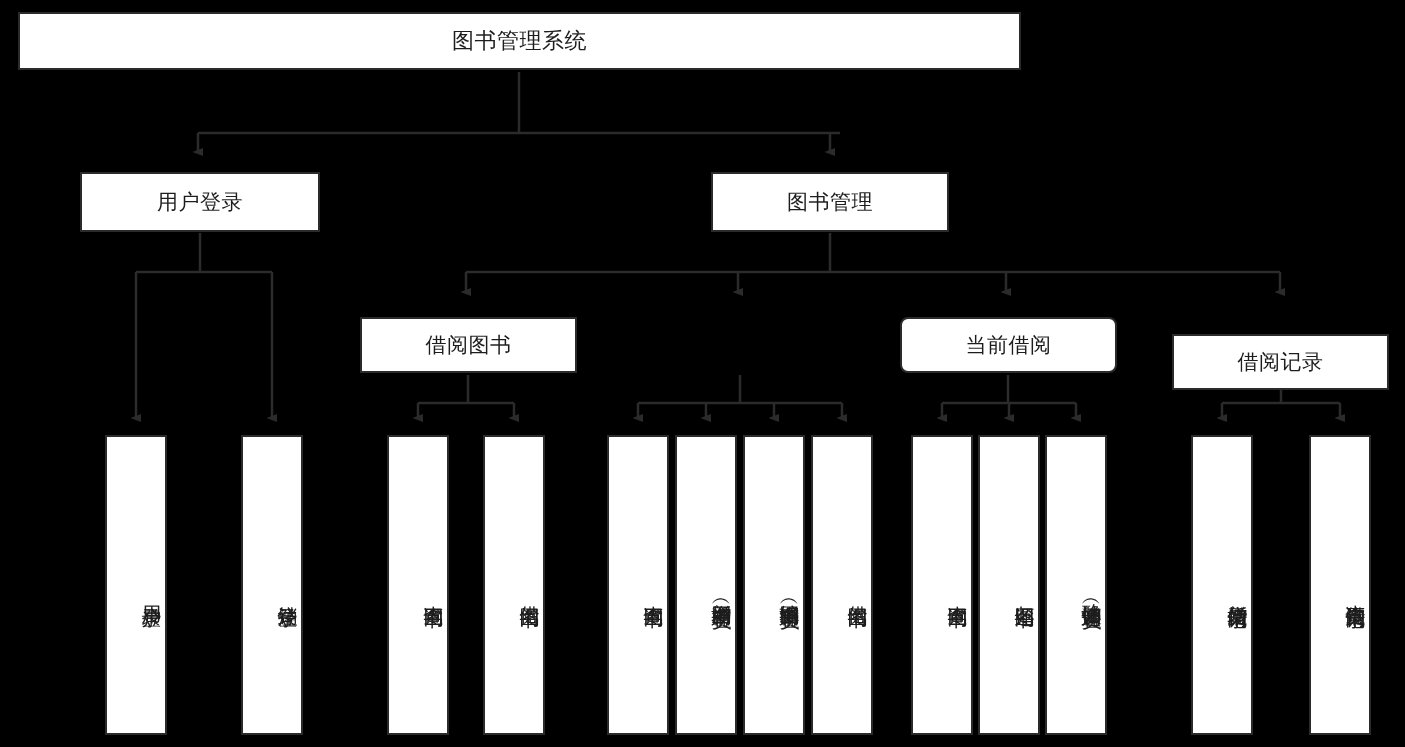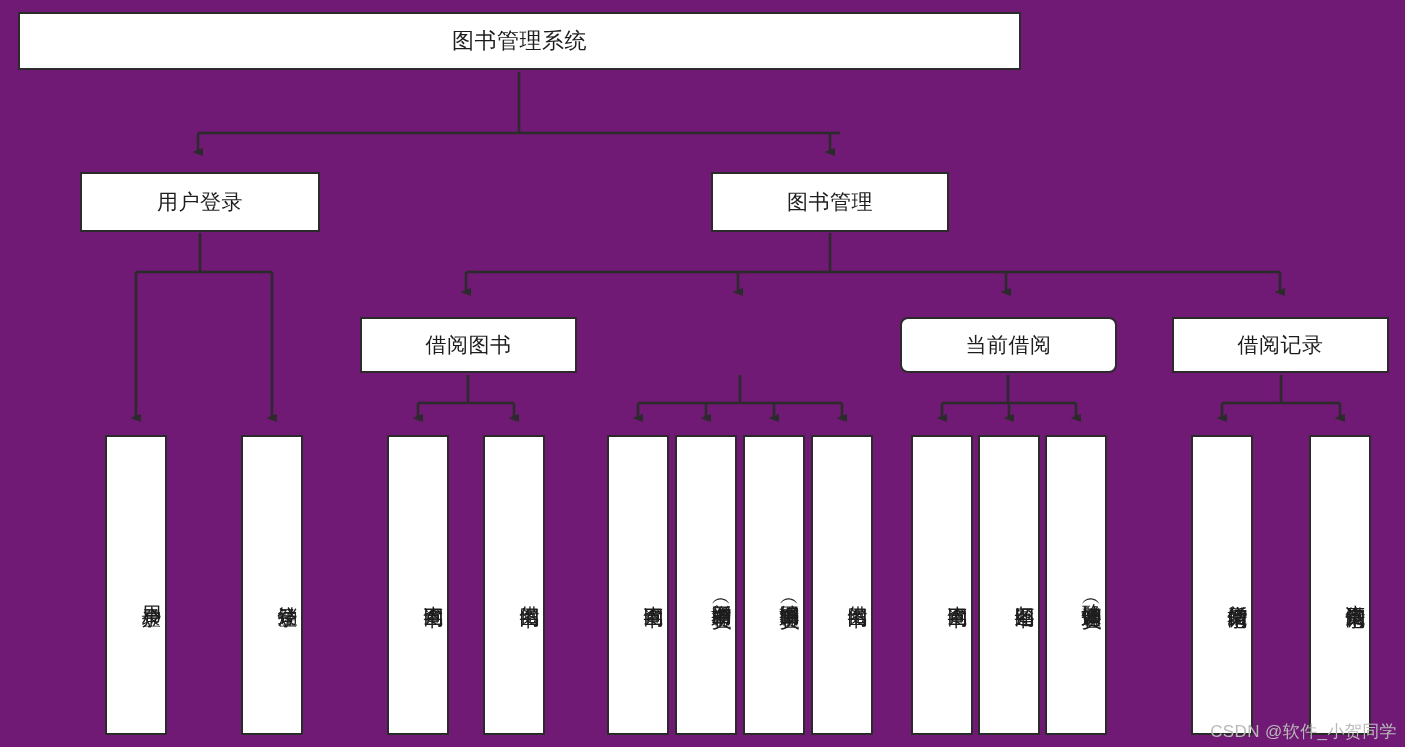--- a/index.html
+++ b/index.html
@@ -8,21 +8,21 @@
     padding: 0;
     background: #ffffff;
   }
   body {
     font-family: "Liberation Sans", "DejaVu Sans", sans-serif;
   }
   #diagram-root {
     position: relative;
     width: 1405px;
     height: 747px;
-    background: #701a75;
+    background: #000000;
     overflow: hidden;
   }
   #edges-layer {
     position: absolute;
     left: 0;
     top: 0;
     width: 1405px;
     height: 747px;
     pointer-events: none;
   }
@@ -136,21 +136,21 @@
   <div class="node node-h" style="left:711px; top:172px; width:238px; height:60px;">
     <span>图书管理</span>
   </div>
 
   <div class="node node-h" style="left:360px; top:317px; width:217px; height:56px;">
     <span>借阅图书</span>
   </div>
   <div class="node node-h" style="left:900px; top:317px; width:217px; height:56px;border-radius:8px;">
     <span>当前借阅</span>
   </div>
-  <div class="node node-h" style="left:1172px; top:317px; width:217px; height:56px;">
+  <div class="node node-h" style="left:1172px; top:334px; width:217px; height:56px;">
     <span>借阅记录</span>
   </div>
 
   <div class="node node-v" style="left:105px; top:435px; width:62px; height:300px;">
     <span class="vtext">用户登录</span>
   </div>
   <div class="node node-v" style="left:241px; top:435px; width:62px; height:300px;">
     <span class="vtext">注销登录</span>
   </div>
 
@@ -184,15 +184,14 @@
     <span class="vtext">确认归还（管理员）</span>
   </div>
 
   <div class="node node-v" style="left:1191px; top:435px; width:62px; height:300px;">
     <span class="vtext">新增借阅记录</span>
   </div>
   <div class="node node-v" style="left:1309px; top:435px; width:62px; height:300px;">
     <span class="vtext">查询借阅记录</span>
   </div>
 
-  <div class="watermark">CSDN @软件_小贺同学</div>
 
 </div>
 
 </body></html>

